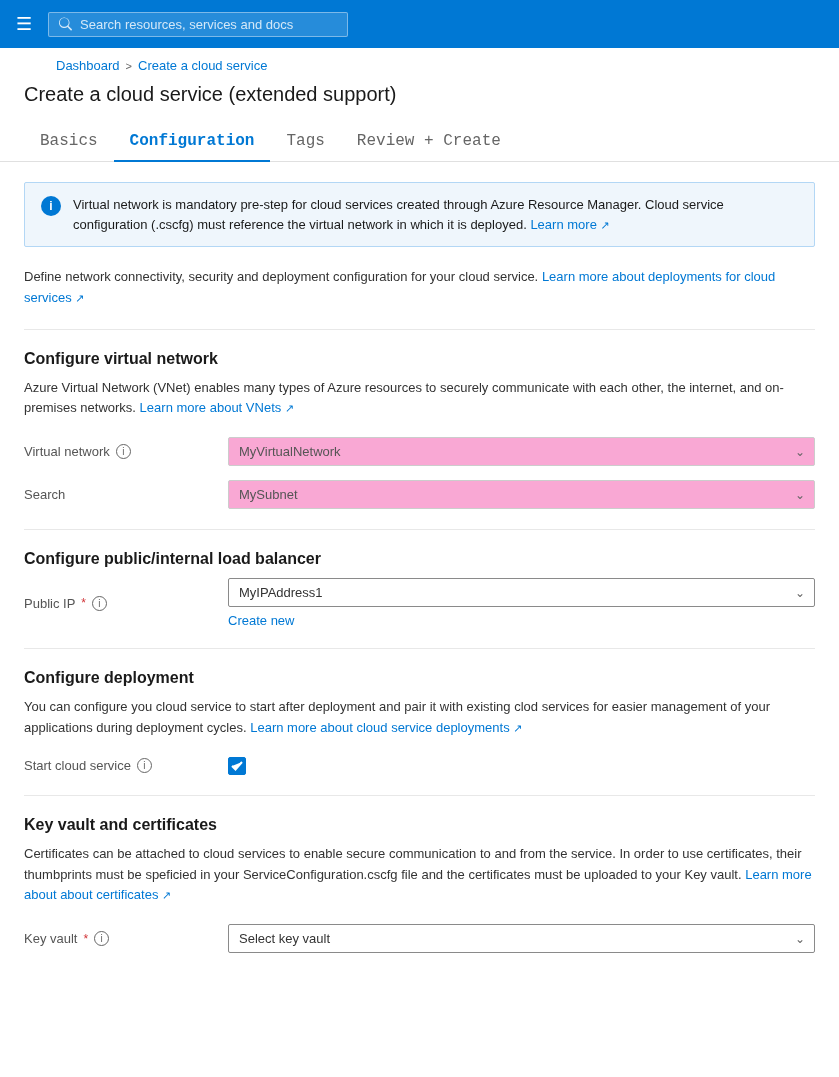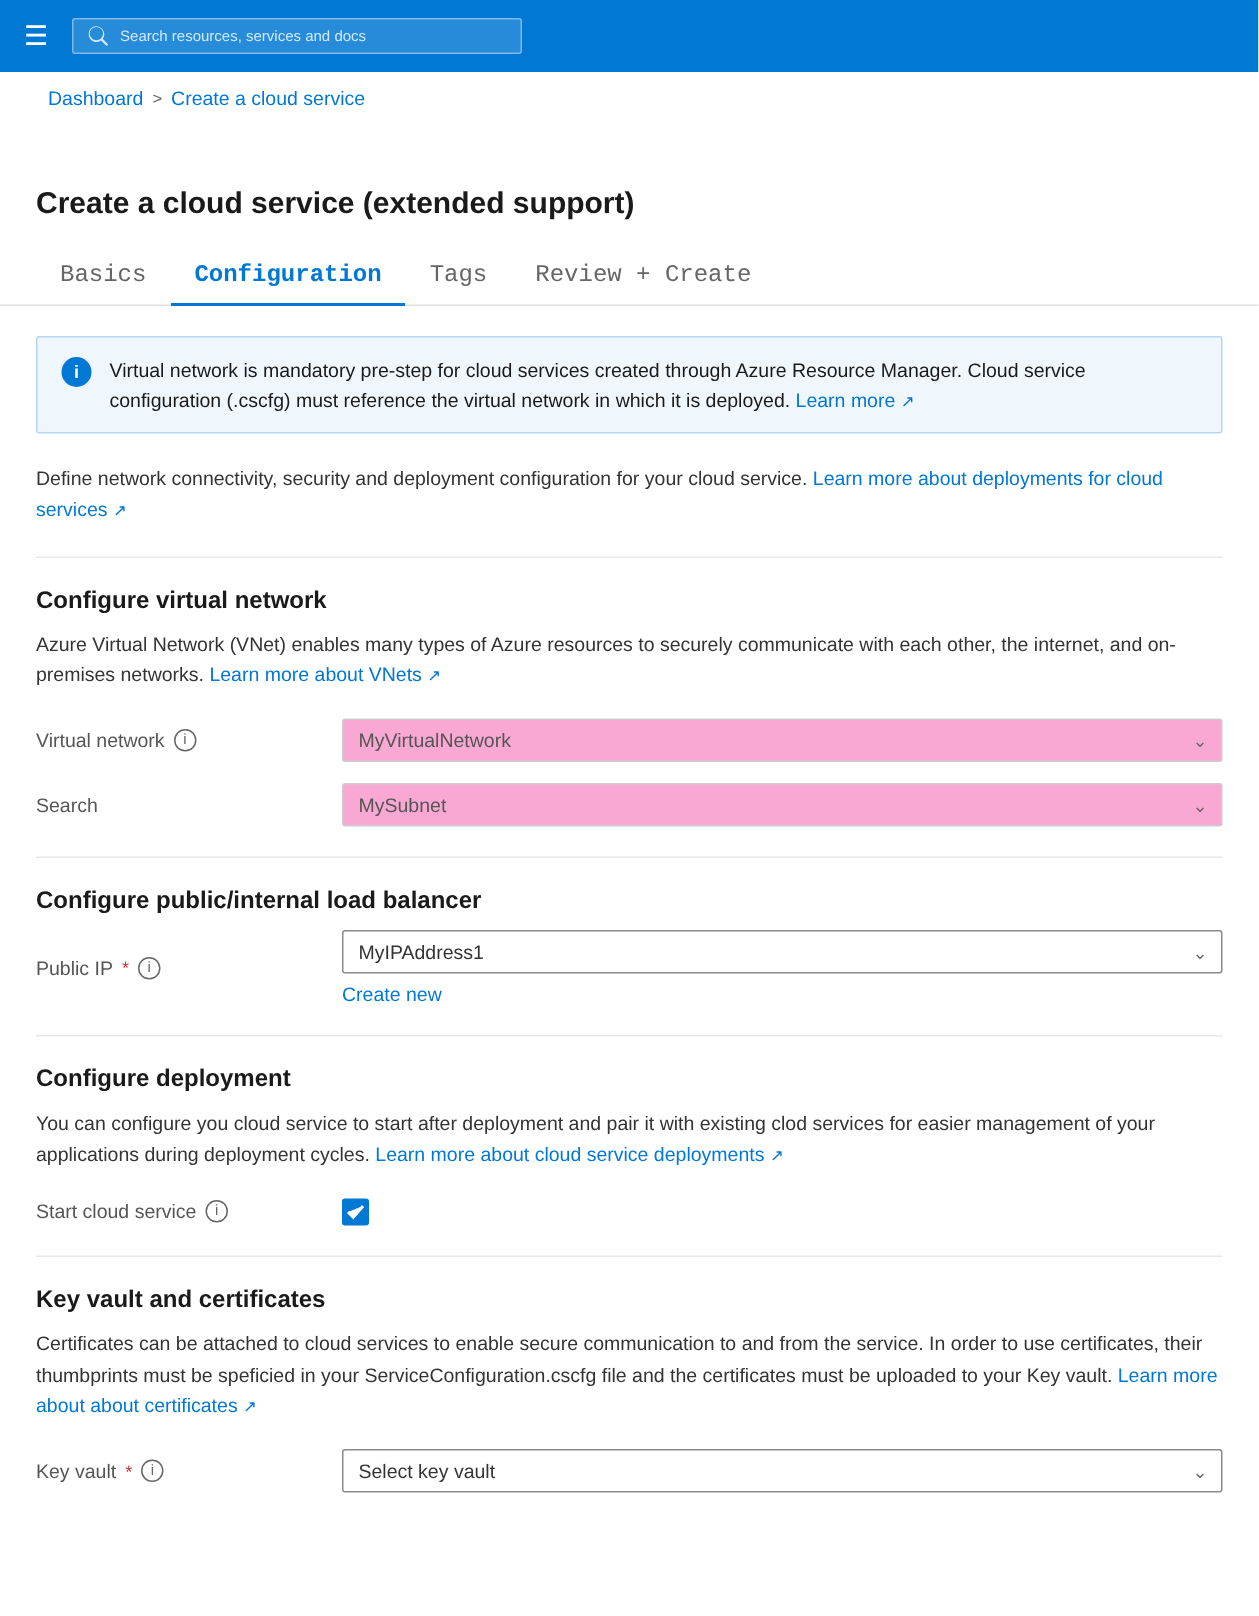--- a/index.html
+++ b/index.html
@@ -25,45 +25,45 @@
       border-radius: 2px;
       padding: 4px 10px;
       gap: 8px;
       width: 300px;
     }
     .top-nav .search-bar input {
       background: transparent;
       border: none;
       outline: none;
       color: #fff;
-      font-size: 10px;
+      font-size: 13px;
       width: 100%;
     }
     .top-nav .search-bar input::placeholder { color: rgba(255,255,255,0.8); }
     .search-icon-svg { width: 14px; height: 14px; fill: rgba(255,255,255,0.8); }
 
     
     .breadcrumb {
       padding: 10px 32px 6px;
       font-size: 13px;
       color: #0078d4;
       display: flex;
       align-items: center;
       gap: 6px;
+      margin-left: 24px;
     }
     .breadcrumb a { color: #0078d4; text-decoration: none; }
     .breadcrumb .sep { color: #666; font-size: 11px; }
 
     
     .page-title {
       padding: 4px 24px 16px;
       font-size: 20px;
-      font-weight: 700;
+      font-weight: 400;
       color: #1a1a1a;
-      margin-top: 42px;
     }
 
     
     .tabs {
       display: flex;
       border-bottom: 1px solid #e0e0e0;
       padding: 0 24px;
       gap: 0;
     }
     .tab {

